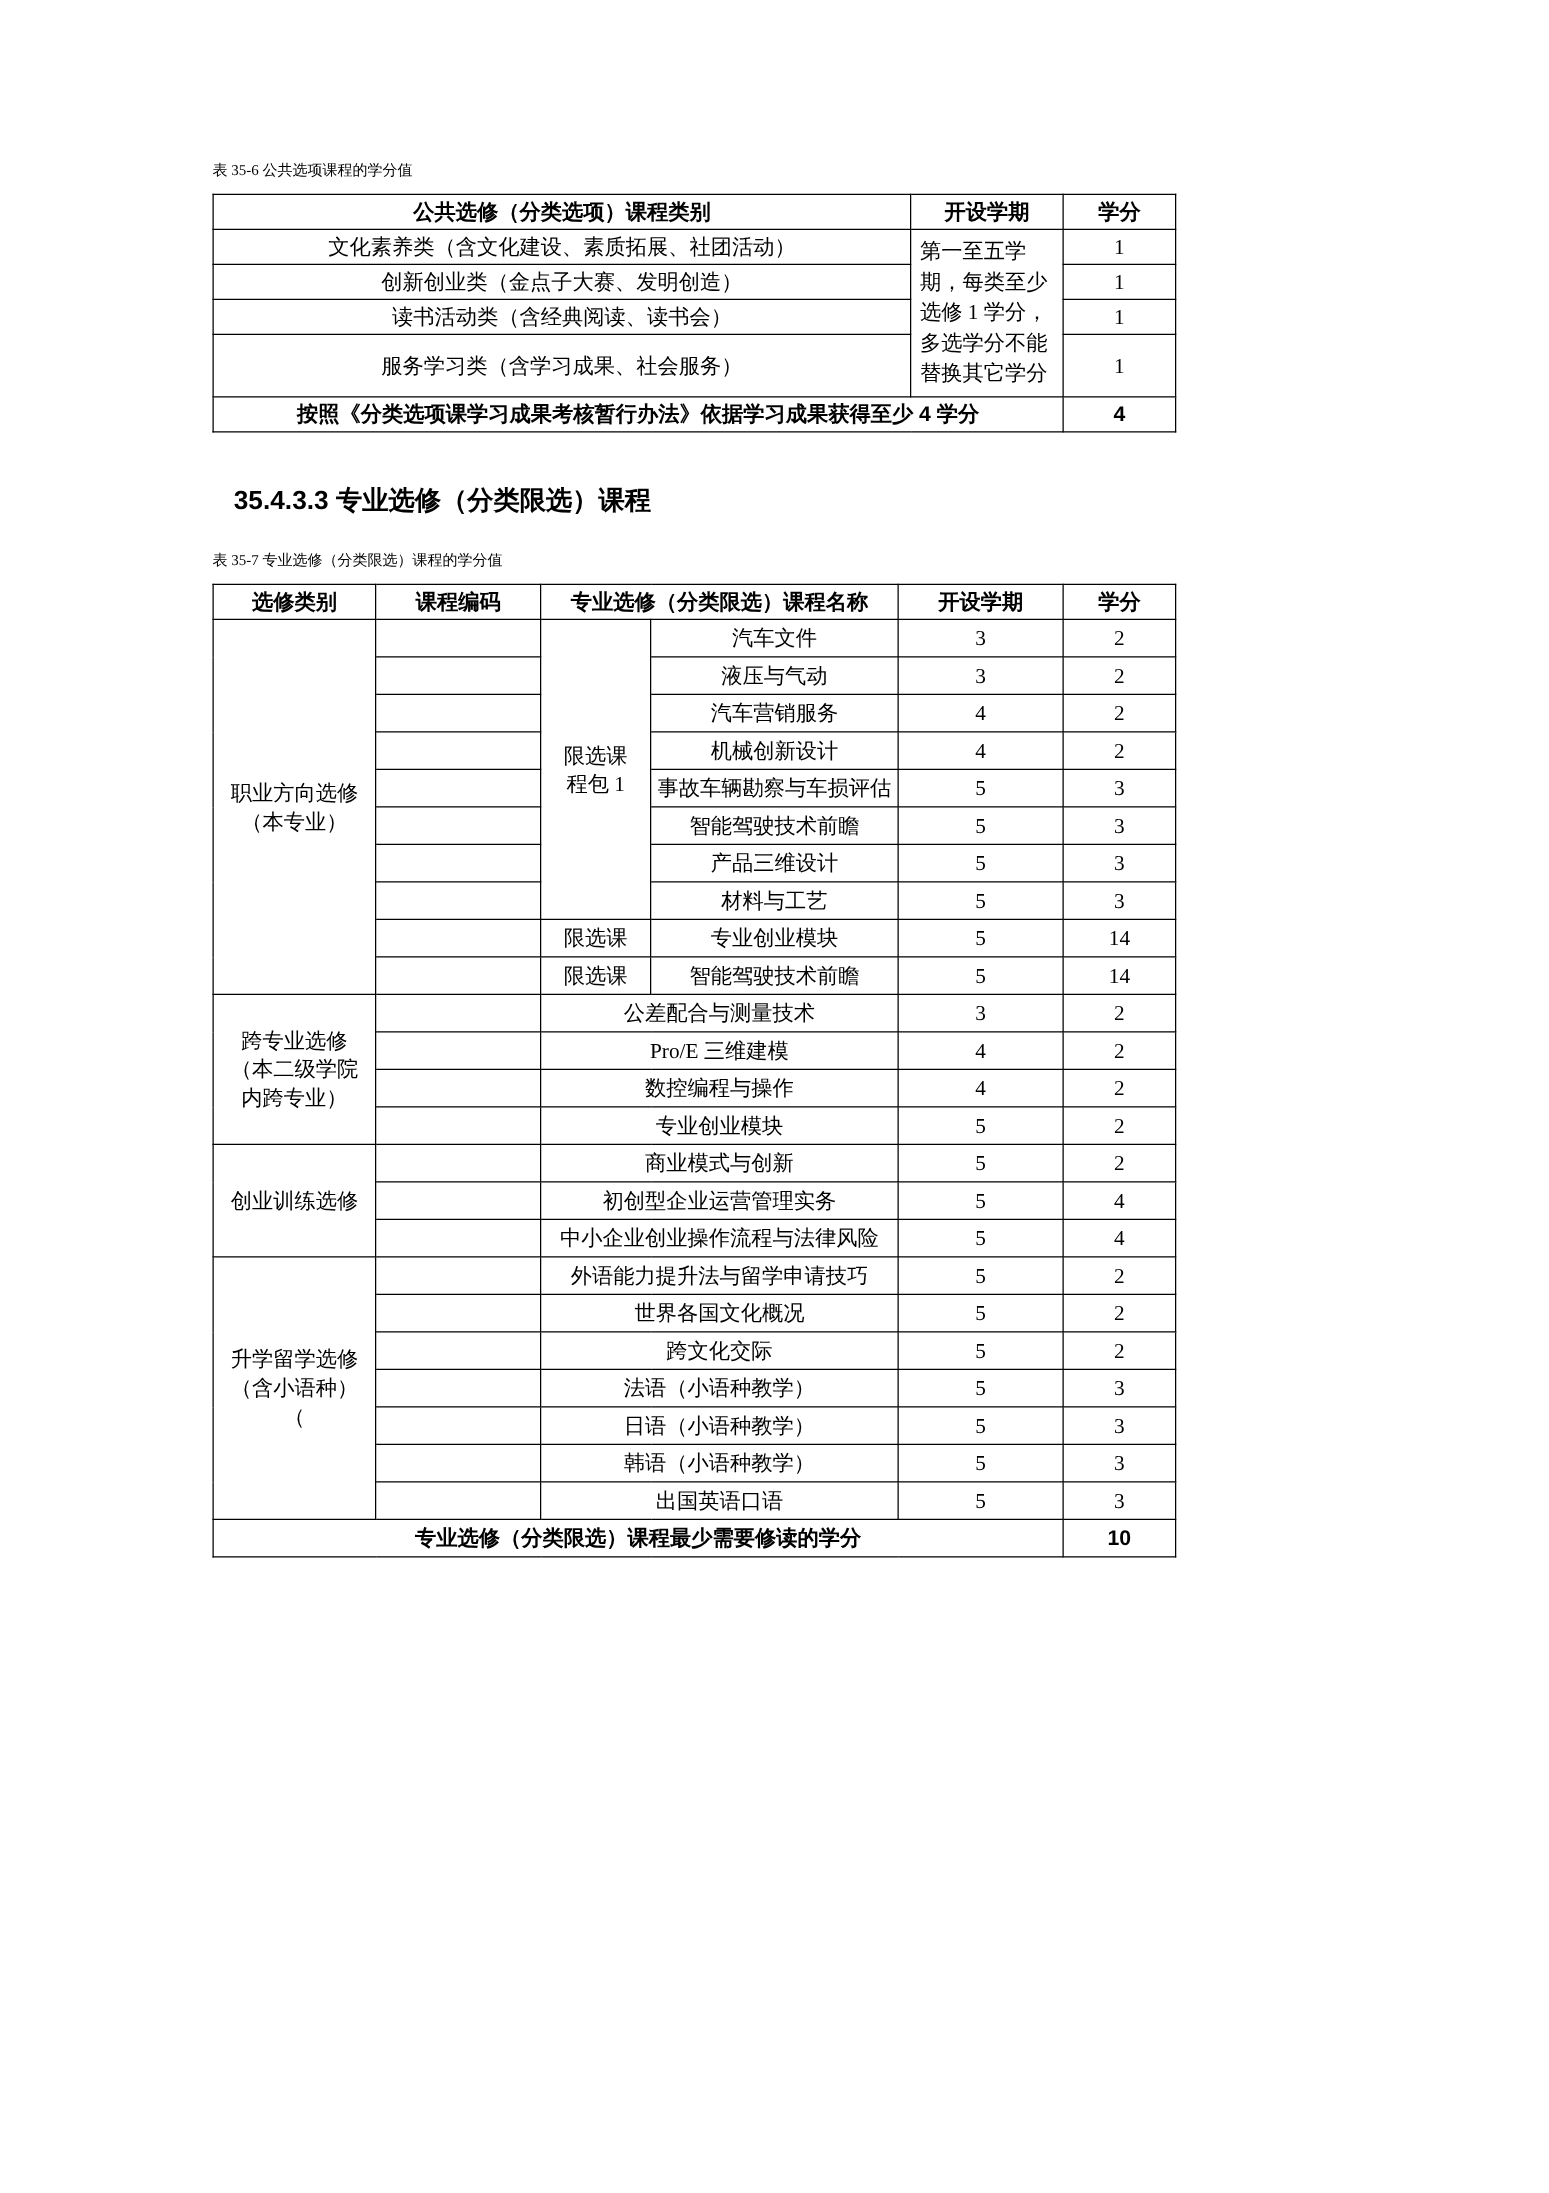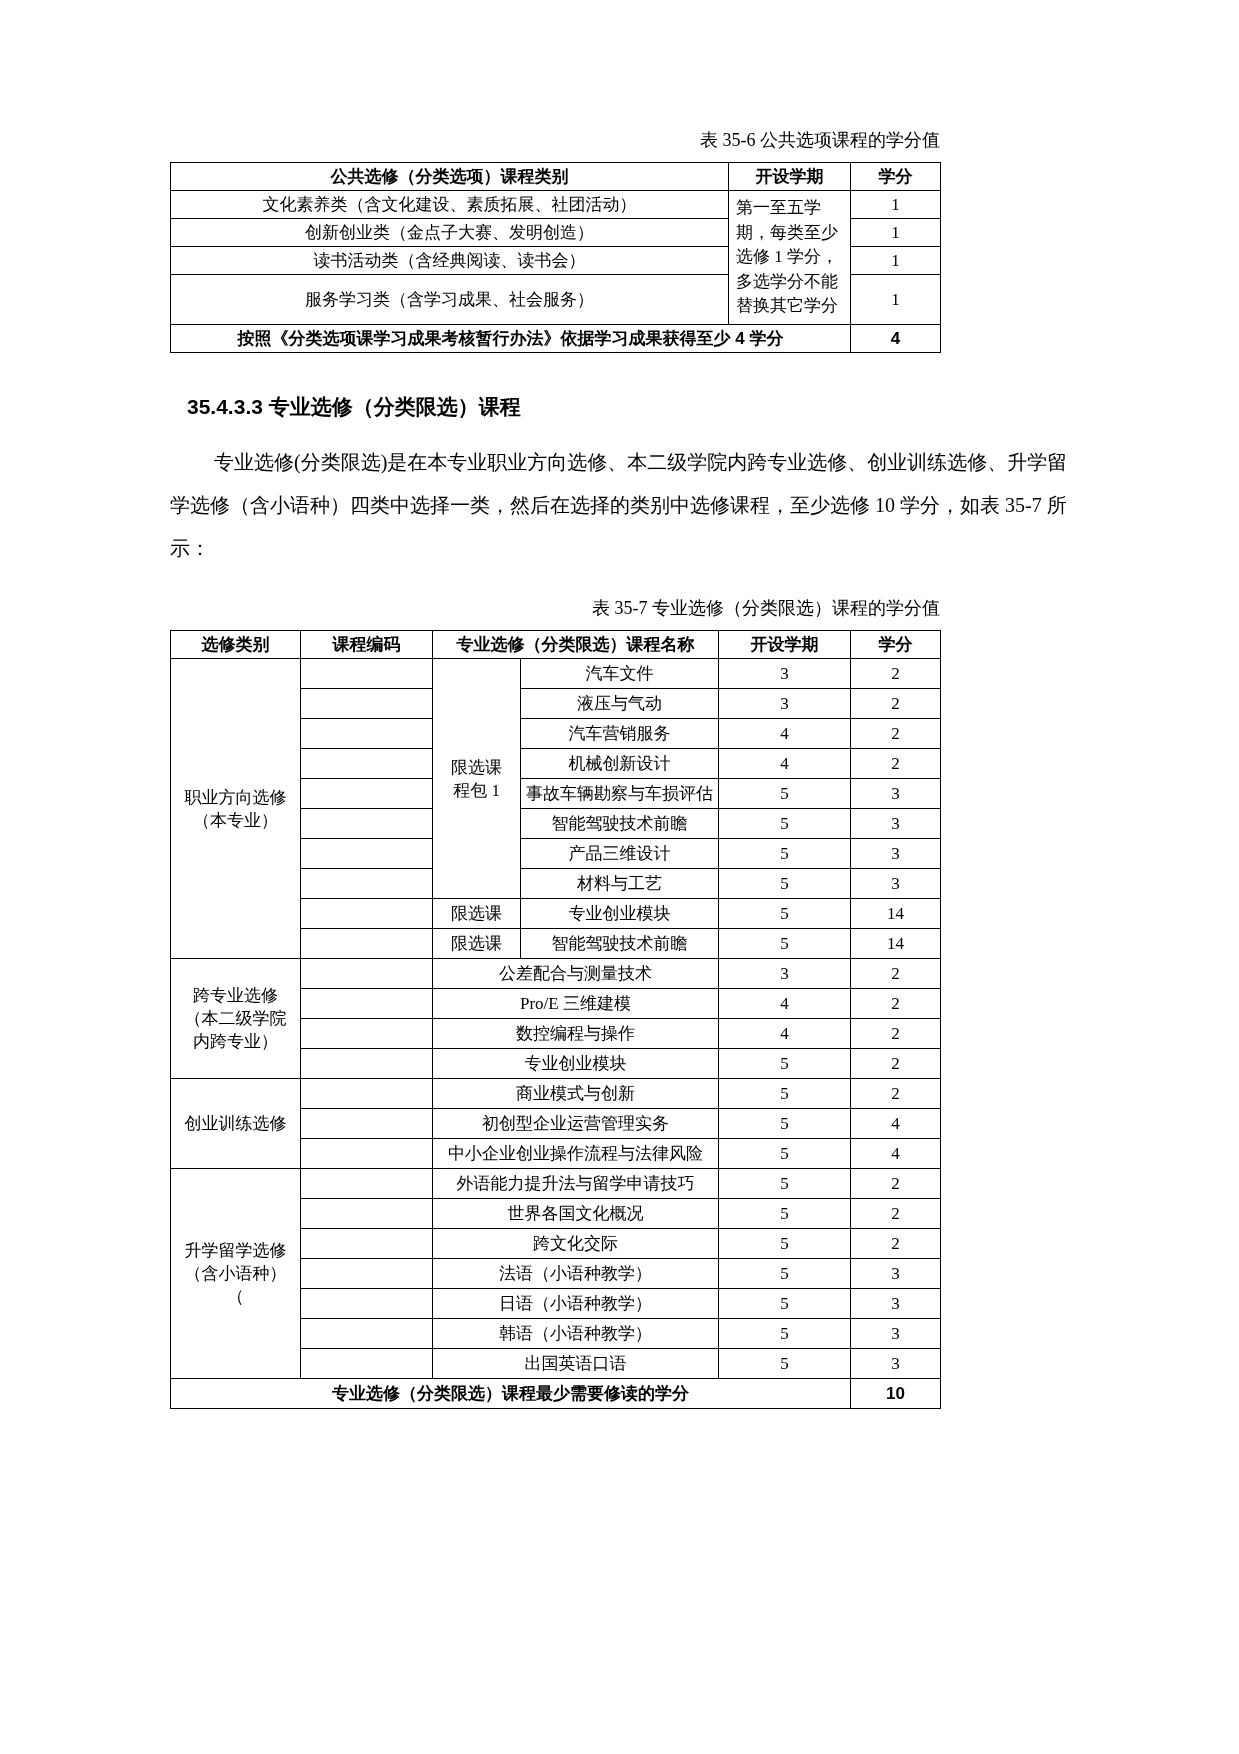--- a/index.html
+++ b/index.html
@@ -3,21 +3,21 @@
 <meta charset="utf-8">
 <style>
   * { margin:0; padding:0; box-sizing:border-box; }
   html,body { background:#fff; }
   body {
     width:1239px; height:1754px;
     font-family:"Liberation Serif","DejaVu Serif",serif;
     color:#000;
   }
   .page { position:relative; width:1239px; height:1754px; padding:128px 169px 0 170px; background:#fff; }
-  .caption { width:770px; text-align:right; font-size:18px; margin-bottom:10px; }
+  .caption { width:770px; text-align:left; font-size:12px; margin-bottom:10px; }
   .cap2 { margin-top:26px; margin-bottom:10px; }
   table { border-collapse:collapse; width:770px; table-layout:fixed; }
   td,th {
     border:1px solid #000;
     text-align:center; vertical-align:middle;
     font-size:17px; padding:2px 4px;
     white-space:pre-line;
     font-weight:normal;
   }
   th { font-weight:bold; font-family:"Liberation Sans","DejaVu Sans",sans-serif; }
@@ -79,21 +79,20 @@
       </tr>
       <tr>
         <td colspan="2" class="bold">按照《分类选项课学习成果考核暂行办法》依据学习成果获得至少 4 学分</td>
         <td class="bold">4</td>
       </tr>
     </tbody>
   </table>
 
   <h2 class="heading">35.4.3.3 专业选修（分类限选）课程</h2>
 
-  <p class="para">专业选修(分类限选)是在本专业职业方向选修、本二级学院内跨专业选修、创业训练选修、升学留学选修（含小语种）四类中选择一类，然后在选择的类别中选修课程，至少选修 10 学分，如表 35-7 所示：</p>
 
   <div class="caption cap2">表 35-7 专业选修（分类限选）课程的学分值</div>
 
   <table id="t2">
     <colgroup>
       <col style="width:130px">
         <col style="width:132px">
         <col style="width:88px">
       <col style="width:198px">
         <col style="width:132px">

